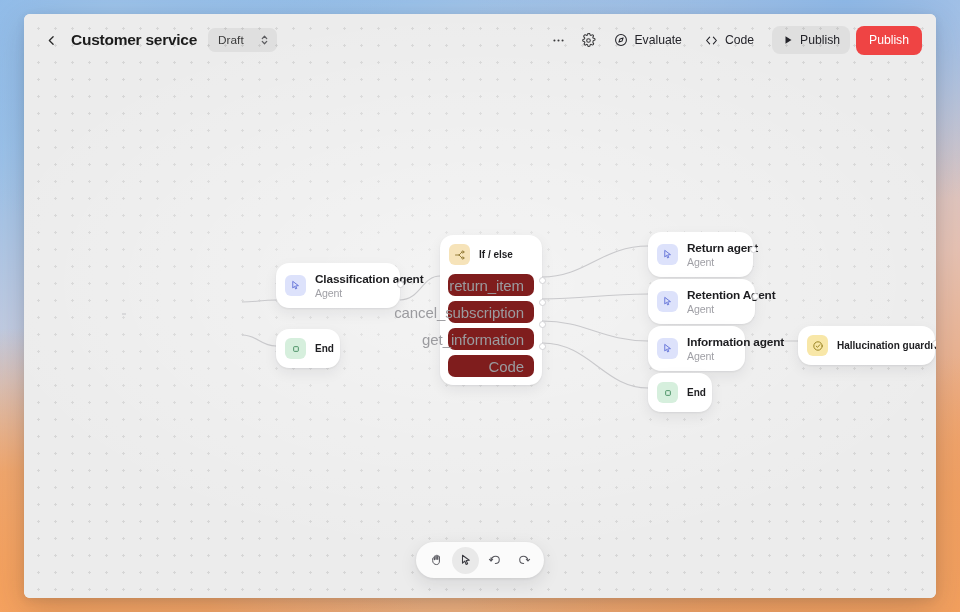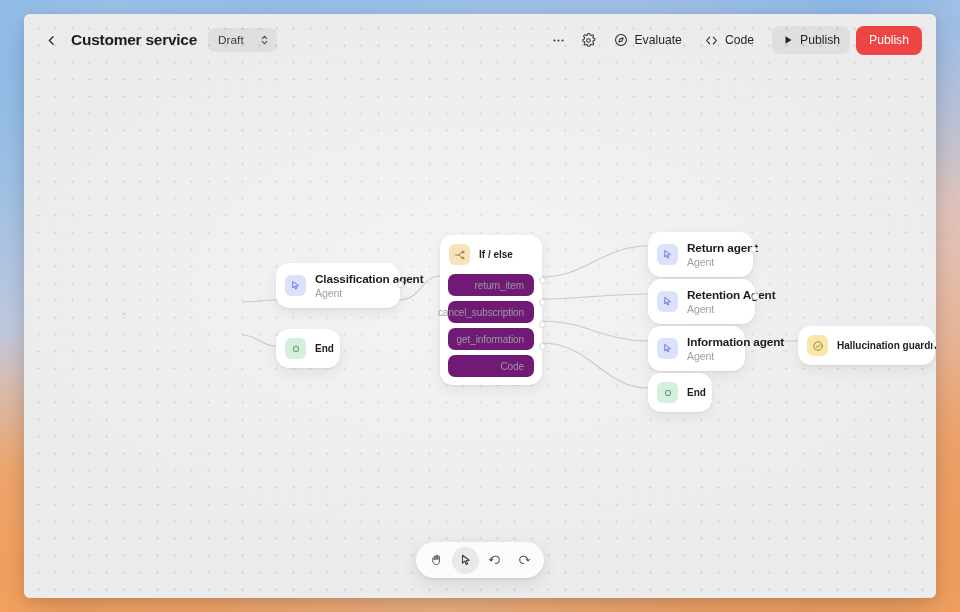--- a/index.html
+++ b/index.html
@@ -184,26 +184,26 @@
     color: #a0a0a6;
     letter-spacing: -0.1px;
     white-space: nowrap;
   }
   .node-title-only { font-size: 10px; font-weight: 600; color: #1d1d20; white-space: nowrap; }
 
   .node-rows { padding: 0 8px 8px 8px; display: flex; flex-direction: column; gap: 5px; }
   .node-row {
     height: 22px;
     border-radius: 7px;
-    background: #701a75;
+    background: #7f1d1d;
     display: flex;
     align-items: center;
     justify-content: flex-end;
     padding-right: 10px;
-    font-size: 10px;
+    font-size: 15px;
     color: #9b9b9f;
     letter-spacing: -0.1px;
     white-space: nowrap;
     cursor: pointer;
   }
 
   .port {
     position: absolute;
     width: 7px; height: 7px;
     border-radius: 50%;

